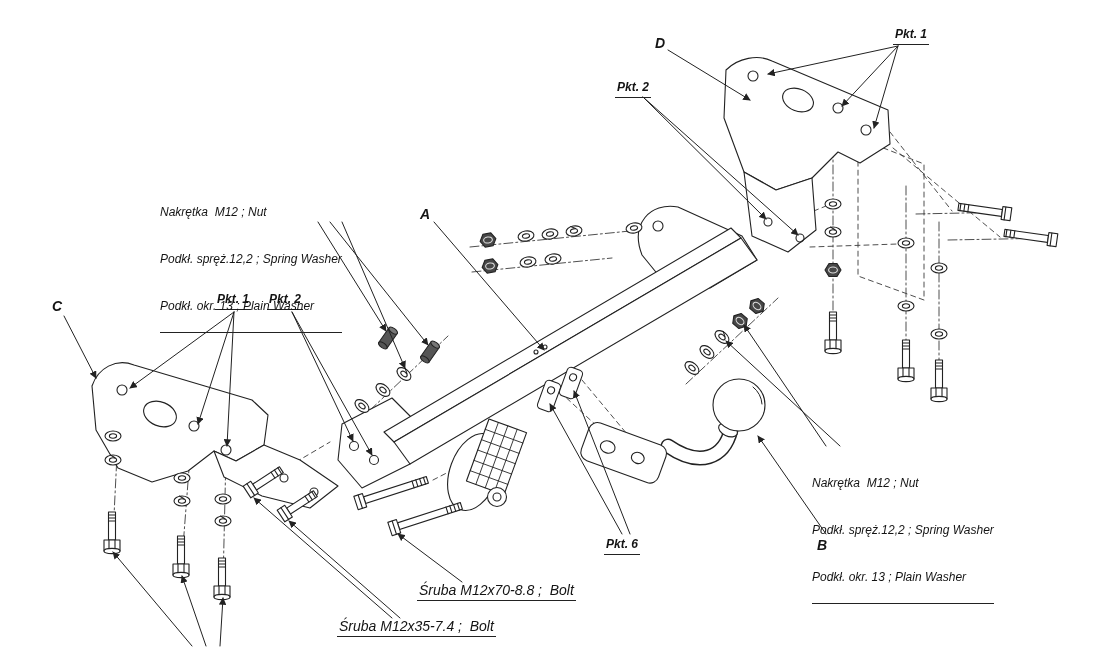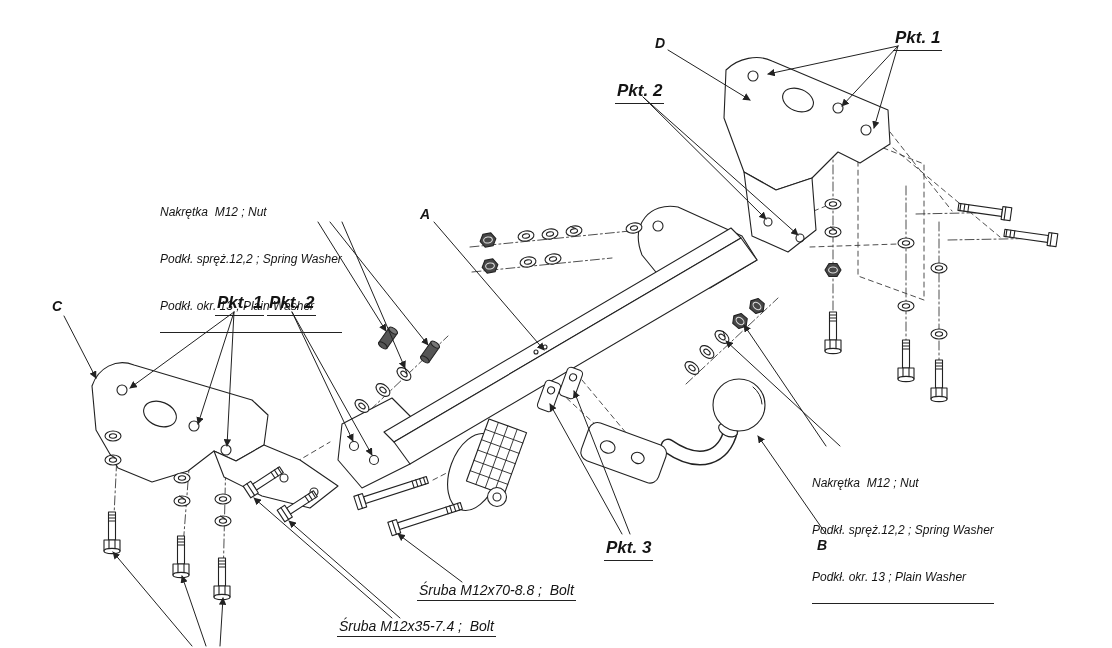--- a/index.html
+++ b/index.html
@@ -1,21 +1,21 @@
 <!DOCTYPE html>
 <html><head>
 <meta charset="utf-8">
 <style>
   html,body{margin:0;padding:0;background:#fff;}
   .stage{position:relative;width:1112px;height:648px;background:#ffffff;overflow:hidden;
          font-family:"Liberation Sans",sans-serif;}
   .stage svg{position:absolute;left:0;top:0;}
   .lbl{position:absolute;color:#141414;font-style:italic;white-space:pre;line-height:1.3;}
   .part{font-weight:bold;font-size:14px;}
-  .callout{font-weight:bold;font-size:17px;border-bottom:1.3px solid #222;padding:0 2px 1px 2px;}
+  .callout{font-weight:bold;font-size:12px;border-bottom:1.3px solid #222;padding:0 2px 1px 2px;}
   .note{font-size:12px;border-bottom:1.3px solid #222;padding-bottom:2px;}
   .boltlbl{font-size:14px;border-bottom:1.3px solid #222;padding:0 2px 1px 2px;}
   .dd{stroke-dasharray:9 3 2 3;}
   .dh{stroke-dasharray:5 4;}
 </style>
 </head>
 <body>
 
 <div class="stage">
 
@@ -286,18 +286,18 @@
   <div>Podkł. spręż.12,2 ; Spring Washer</div>
   <div>Podkł. okr. 13 ; Plain Washer</div>
 </div>
 
 <div class="lbl note" style="left:812px;top:445px">
   <div>Nakrętka  M12 ; Nut</div>
   <div>Podkł. spręż.12,2 ; Spring Washer</div>
   <div>Podkł. okr. 13 ; Plain Washer</div>
 </div>
 
-<div class="lbl callout" style="left:604px;top:537px">Pkt. 3</div>
+<div class="lbl callout" style="left:604px;top:537px">Pkt. 6</div>
 <div class="lbl part" style="left:817px;top:536px">B</div>
 <div class="lbl boltlbl" style="left:417px;top:581px">Śruba M12x70-8.8 ;  Bolt</div>
 <div class="lbl boltlbl" style="left:337px;top:617px">Śruba M12x35-7.4 ;  Bolt</div>
 
 </div>
 
 </body></html>

